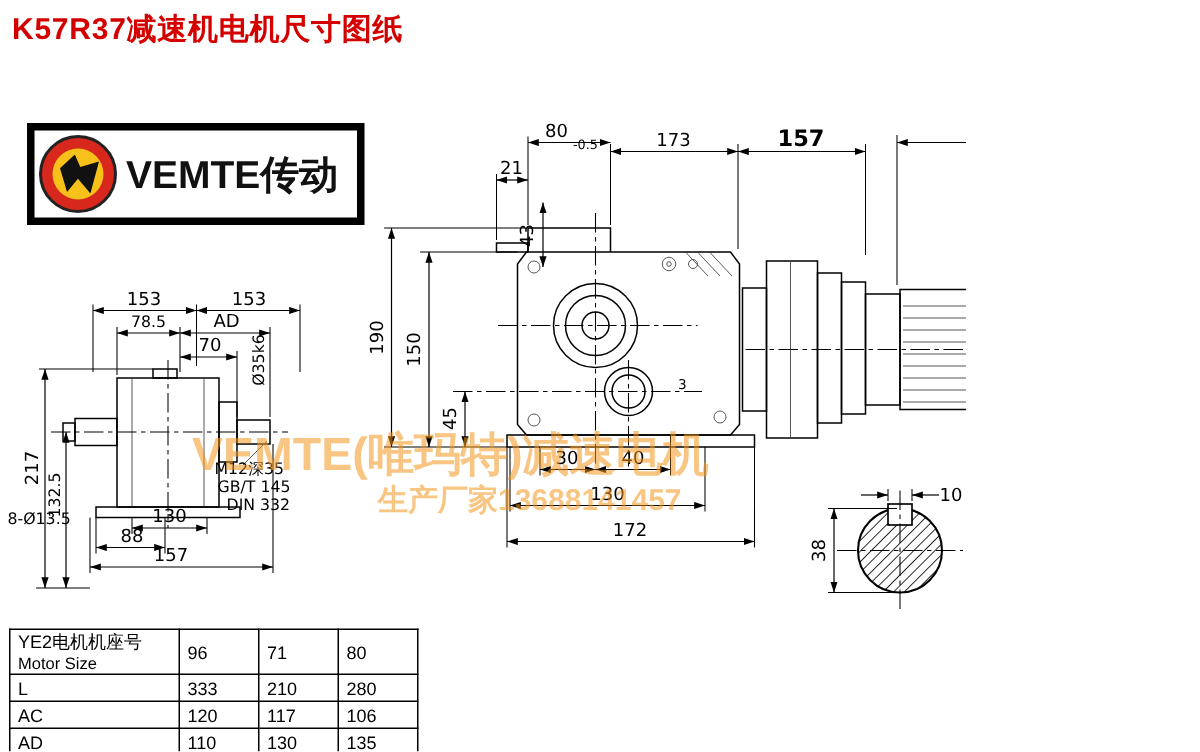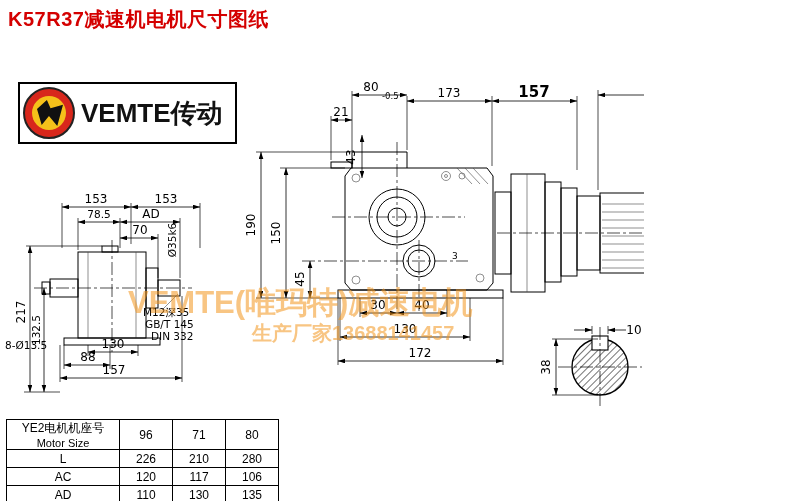--- a/index.html
+++ b/index.html
@@ -1,37 +1,37 @@
 <!DOCTYPE html>
 <html><head>
 <meta charset="utf-8">
 <style>
   html,body{margin:0;padding:0;background:#fff;}
   .page{position:relative;width:644px;height:501px;background:#fff;overflow:hidden;
         font-family:"Liberation Sans",sans-serif;}
   .title{position:absolute;left:8px;top:6px;margin:0;font-size:20px;font-weight:bold;
          color:#d40000;letter-spacing:.5px;z-index:5;}
   .logo{position:absolute;left:18px;top:82px;display:flex;align-items:center;gap:6px;
-        border:2px solid #000000;background:#fff;padding:3px 12px 3px 3px;z-index:6;}
+        border:5px solid #000000;background:#fff;padding:3px 12px 3px 3px;z-index:6;}
   .logo-mark{position:relative;width:48px;height:48px;border-radius:50%;
              background:#d8271c;border:2px solid #222;flex:0 0 auto;}
   .logo-mark::before{content:"";position:absolute;left:7px;top:7px;width:34px;height:34px;
              border-radius:50%;background:#f5c11a;}
   .logo-mark::after{content:"";position:absolute;left:12px;top:11px;width:26px;height:26px;
              background:#111;
              clip-path:polygon(0% 35%,38% 0%,52% 32%,100% 18%,78% 100%,46% 62%,18% 96%);}
   .logo-text{font-size:26px;font-weight:bold;color:#111;white-space:nowrap;}
   .drawing{position:absolute;left:0;top:0;z-index:1;}
   .watermark{position:absolute;left:0;top:0;width:800px;z-index:4;pointer-events:none;
              color:rgba(243,150,30,.55);font-weight:bold;}
   .wm1{position:absolute;left:128px;top:282px;font-size:31px;white-space:nowrap;}
   .wm2{position:absolute;left:252px;top:320px;font-size:20px;white-space:nowrap;}
   .spec{position:absolute;left:6px;top:419px;border-collapse:collapse;z-index:6;
         font-size:12px;color:#000;background:#fff;}
-  .spec td{border:1px solid #000;text-align:center;padding:0 5px;height:17px;min-width:42px;}
+  .spec td{border:1px solid #000;padding:0 5px;height:17px;min-width:42px;}
   .spec td.c1{min-width:102px;}
   .spec .en{font-size:11px;}
   
   .ln{stroke:#000;stroke-width:1;fill:none;}
   .thin{stroke:#444;stroke-width:.6;fill:none;}
   .cl{stroke:#000;stroke-width:.7;fill:none;stroke-dasharray:13 3 3 3;}
   .ext{stroke:#000;stroke-width:.7;}
   .dim{stroke:#000;stroke-width:.8;marker-start:url(#arr);marker-end:url(#arr);}
   .arrL{stroke:#000;stroke-width:.8;}
   svg text{font-family:"DejaVu Sans",sans-serif;font-size:12px;fill:#000;}
@@ -260,21 +260,21 @@
         <td class="c1">
           <div>YE2电机机座号</div>
           <div class="en">Motor Size</div>
         </td>
         <td>96</td>
         <td>71</td>
         <td>80</td>
       </tr>
       <tr>
         <td class="c1">L</td>
-        <td>226</td>
+        <td>333</td>
         <td>210</td>
         <td>280</td>
       </tr>
       <tr>
         <td class="c1">AC</td>
         <td>120</td>
         <td>117</td>
         <td>106</td>
       </tr>
       <tr>

